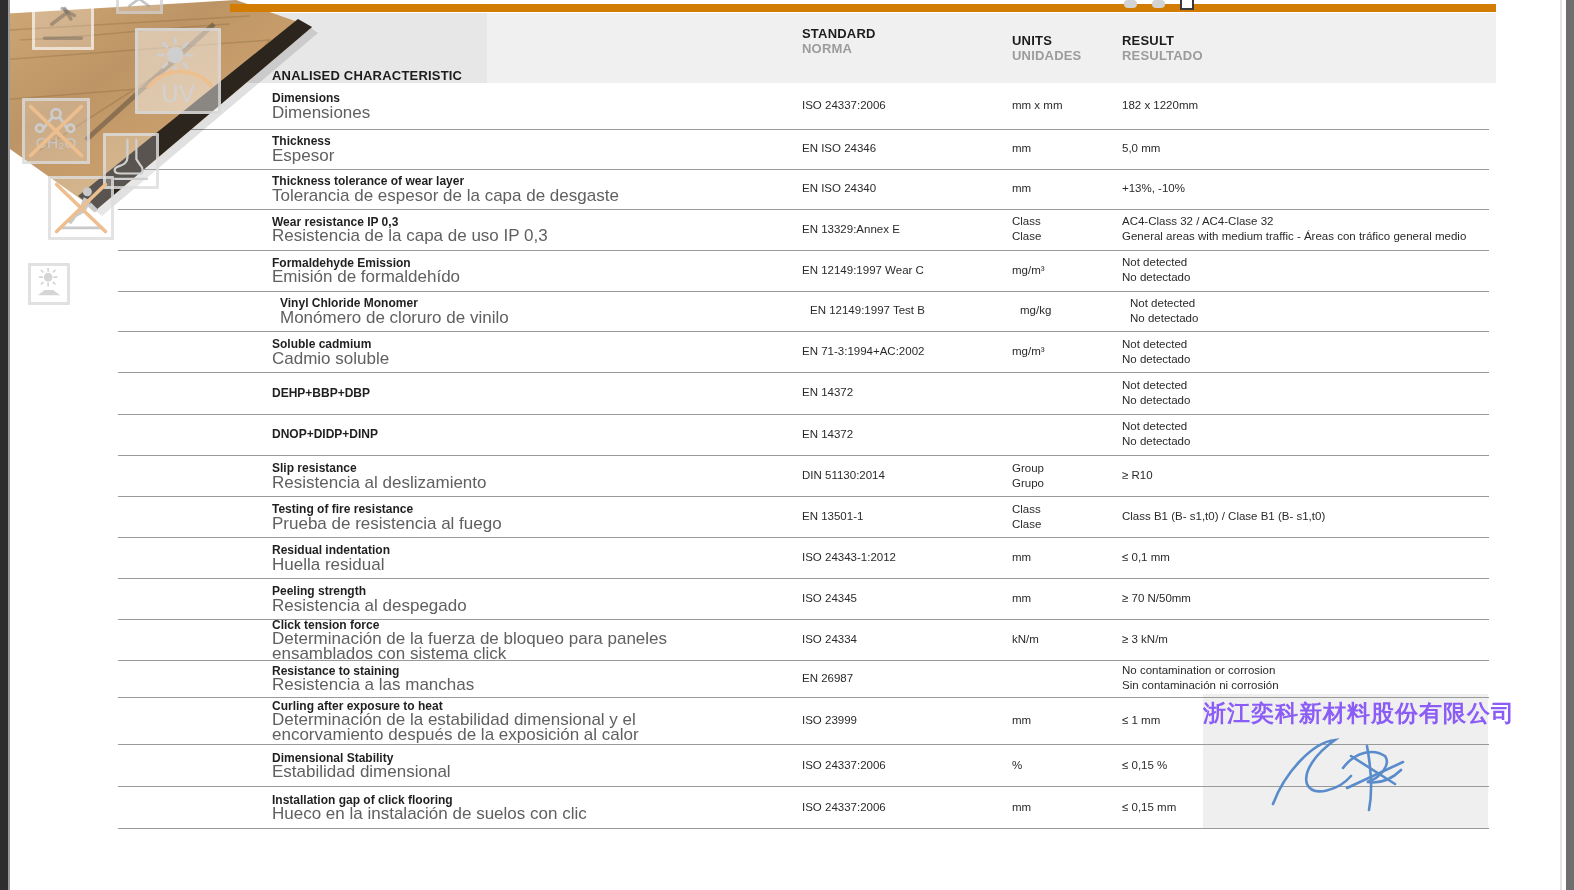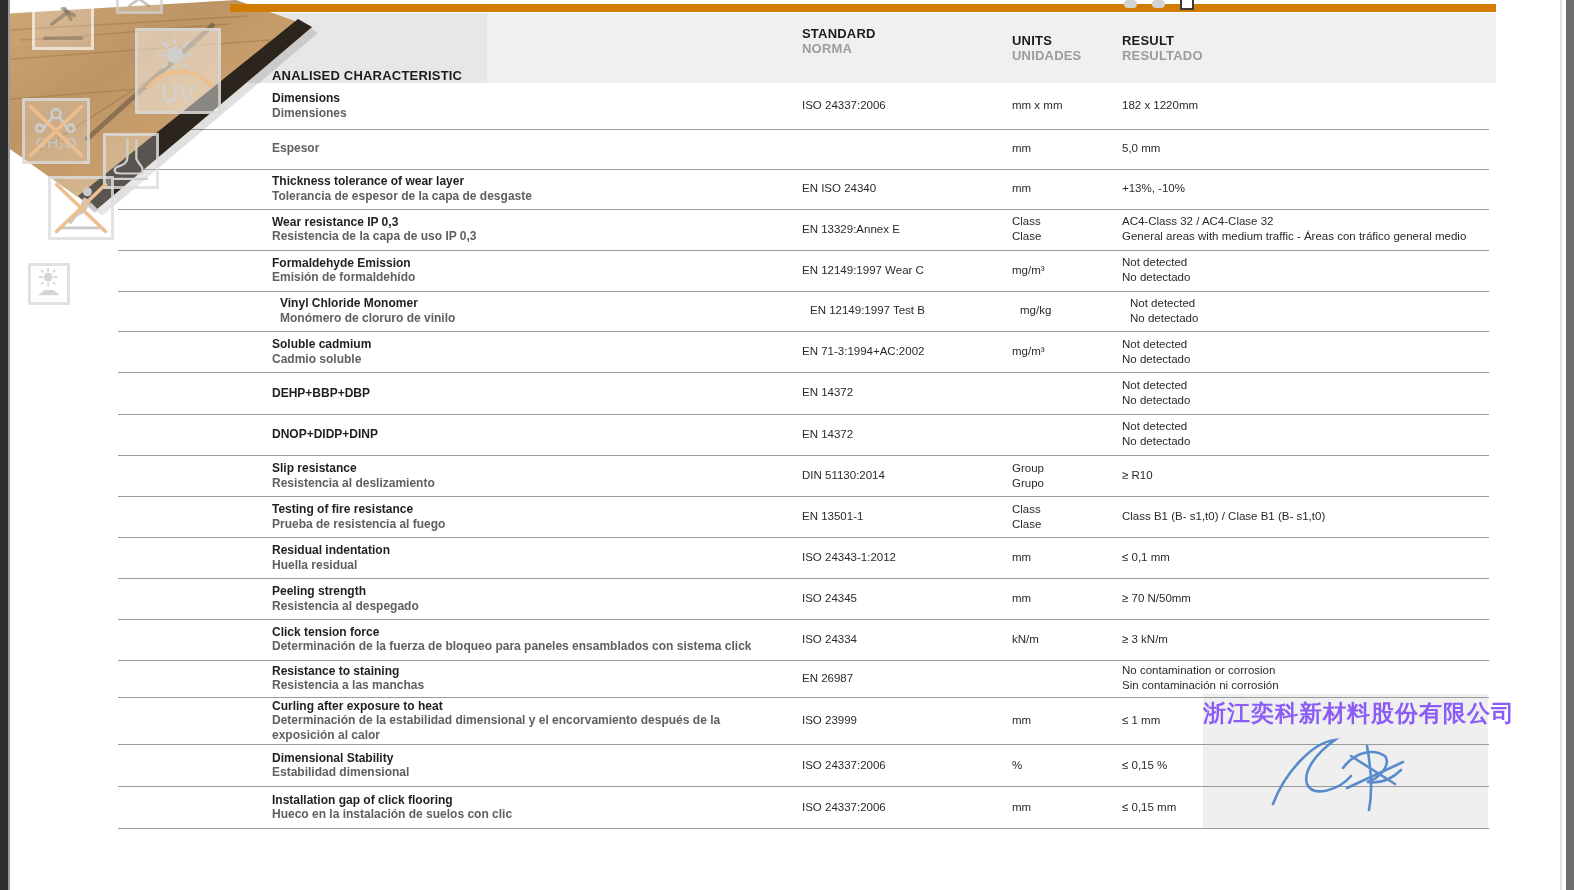--- a/index.html
+++ b/index.html
@@ -19,21 +19,21 @@
   
   .hdr-en{font-size:13px;font-weight:bold;color:#1c1c1c;letter-spacing:.2px;line-height:15px;}
   .hdr-es{font-size:13px;font-weight:bold;color:#9c9c9c;letter-spacing:.2px;line-height:15px;}
   .row-line{left:118px;width:1371px;height:1px;background:#9a9a9a;z-index:2;}
   .cell{position:absolute;top:0;height:100%;display:flex;flex-direction:column;justify-content:center;z-index:5;}
   .c-char{left:272px;width:480px;}
   .c-std{left:802px;width:200px;}
   .c-units{left:1012px;width:100px;}
   .c-res{left:1122px;width:372px;justify-content:center;}
   .t-en{font-size:12px;font-weight:bold;color:#1f1f1f;line-height:14.5px;}
-  .t-es{font-size:12px;font-weight:bold;color:#606060;line-height:14.5px;}
+  .t-es{font-size:17px;font-weight:normal;color:#606060;line-height:14.5px;}
   .t-val{font-size:11.5px;color:#2a2a2a;line-height:15px;white-space:pre-line;}
   
   .gicon{position:absolute;border:3px solid rgba(205,205,205,.65);border-radius:1px;
          background:rgba(255,255,255,.22);box-sizing:border-box;z-index:3;}
   .gicon svg{display:block;width:100%;height:100%;}
   
   #stamp-text{left:1203px;top:698px;width:290px;z-index:6;font-size:23px;font-weight:bold;
               color:#8b5cf6;letter-spacing:1px;line-height:30px;white-space:nowrap;}
   #signature{left:1255px;top:726px;z-index:6;}
   .frag{z-index:4;}
@@ -203,21 +203,25 @@
         <div class="cell c-units">
           <div class="t-val">mm x mm</div>
         </div>
         <div class="cell c-res">
           <div class="t-val">182 x 1220mm</div>
         </div>
       </div>
       <div class="abs row-line" style="top: 128.5px;"></div>
       <div class="abs" style="left: 0px; top: 128.5px; width: 1496px; height: 40px; z-index: 5;">
         <div class="cell c-char">
+          <div class="t-en">Thickness</div>
           <div class="t-es">Espesor</div>
+        </div>
+        <div class="cell c-std">
+          <div class="t-val">EN ISO 24346</div>
         </div>
         <div class="cell c-units">
           <div class="t-val">mm</div>
         </div>
         <div class="cell c-res">
           <div class="t-val">5,0 mm</div>
         </div>
       </div>
       <div class="abs row-line" style="top: 168.5px;"></div>
       <div class="abs" style="left: 0px; top: 168.5px; width: 1496px; height: 40px; z-index: 5;">

